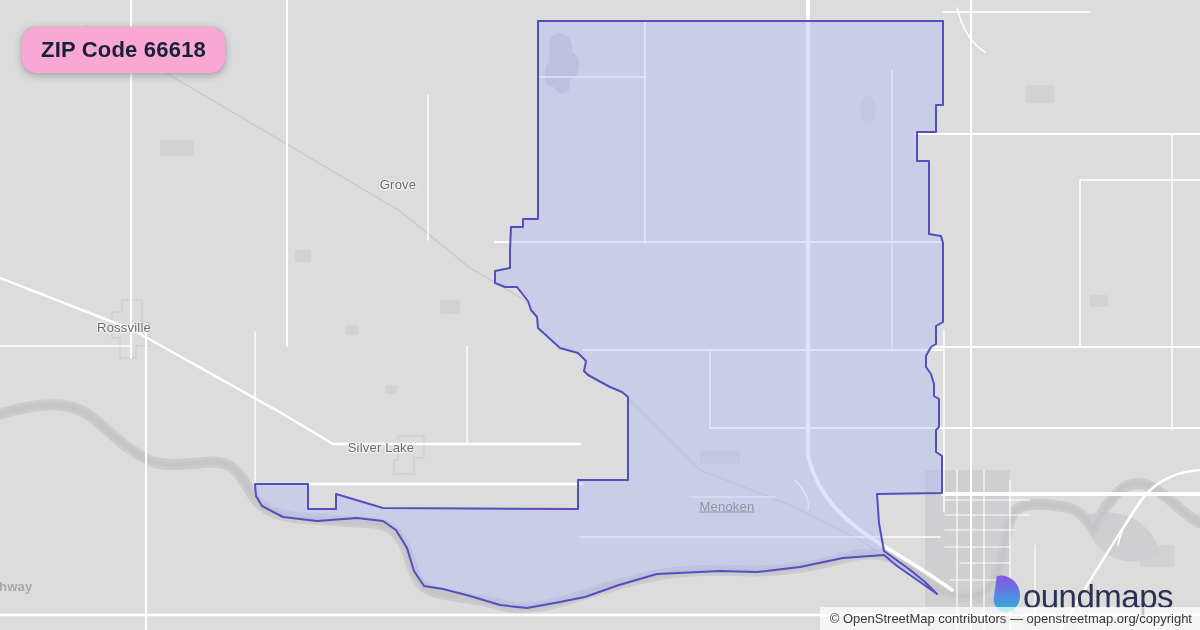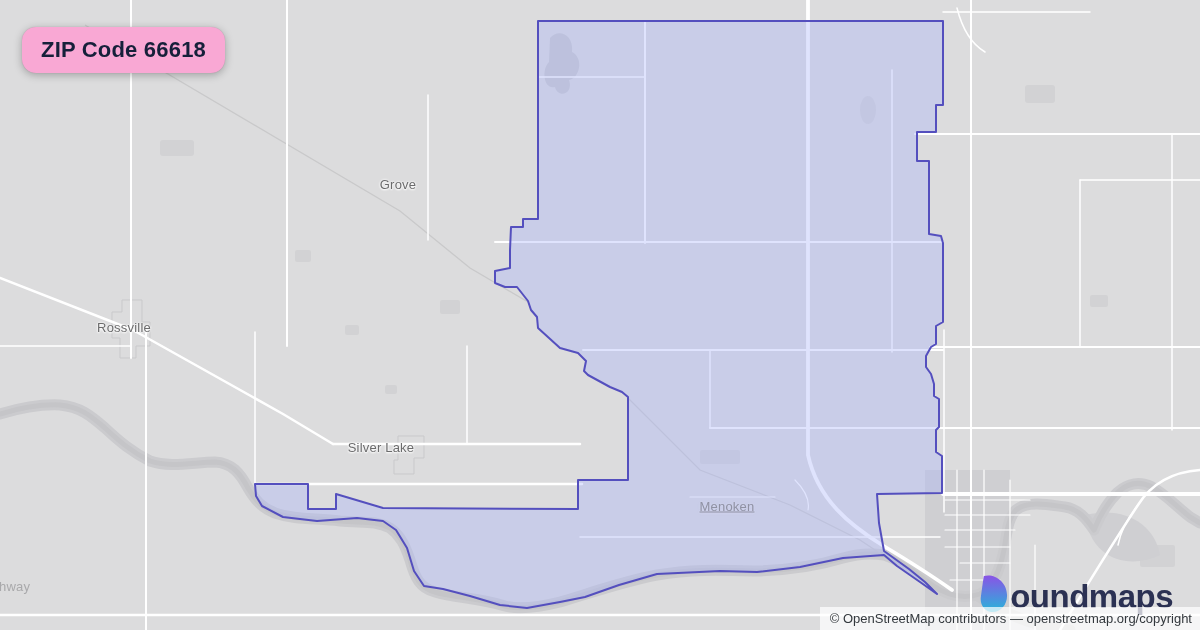--- a/index.html
+++ b/index.html
@@ -50,21 +50,21 @@
     font-size:22px;font-weight:bold;color:var(--badge_text,#16203a);
     letter-spacing:.2px;
   }
 
   
   #logo{
     position:absolute;right:27px;bottom:17px;
     display:flex;align-items:flex-end;gap:1px;
   }
   #logo .logo-text{
-    font-size:33px;font-weight:bold;letter-spacing:-0.5px;line-height:1;
+    font-size:33px;font-weight:normal;letter-spacing:-0.5px;line-height:1;
     color:var(--logo_text,#2b3153);
   }
   #logo svg{margin-bottom:-1px;}
 
   
   #attribution{
     position:absolute;right:0;bottom:0;height:23px;
     display:flex;align-items:center;
     background:var(--attribution_bg,rgba(255,255,255,0.72));
     padding:0 8px 0 10px;
@@ -171,21 +171,21 @@
       </g>
     </g>
 
     <path class="zip-shape" d="M538,21 L943,21 L943,105 L936,105 L936,132 L917,132 L917,161 L929,161 L929,234 L941,236 L943,243 L943,322 L936,326 L936,344 L931,347 L926,356 L926,367 L931,374 L934,384 L934,396 L939,399 L939,427 L936,430 L936,452 L942,456 L942,493 L877,494 L879,523 L884,551 L909,569 L925,582 L937,594 L920,582 L897,566 L884,555 L843,558 L800,567 L757,572 L720,571 L657,574 L619,585 L585,597 L560,602 L527,608 L500,605 L470,596 L443,589 L424,586 L414,571 L407,548 L396,530 L383,521 L357,518 L317,521 L283,517 L262,506 L256,496 L255,484 L308,484 L308,509 L336,509 L336,494 L383,508 L578,509 L578,480 L628,480 L628,397 L622,392 L610,387 L588,375 L584,371 L586,361 L578,353 L560,348 L538,328 L537,317 L531,310 L528,301 L517,287 L505,287 L495,283 L495,271 L510,268 L510,250 L511,227 L523,227 L523,219 L538,219 Z"></path>
   </svg>
 
   <div class="map-label" style="left:398px;top:184px;">Grove</div>
   <div class="map-label" style="left:124px;top:327px;">Rossville</div>
   <div class="map-label" style="left:381px;top:447px;">Silver Lake</div>
   <div class="map-label hamlet" style="left:727px;top:506px;">Menoken</div>
-  <div class="map-label roadname" style="left:-1px;top:579px;">hway</div>
+  <div class="map-label roadname" style="left:-1px;top:579px;font-weight:bold;">hway</div>
 </div>
 
 <div id="zip-badge">
   <span>ZIP Code 66618</span>
 </div>
 
 <div id="logo">
   <svg width="29" height="40" viewBox="0 0 30 41">
     <path fill="url(#lg-pin)" d="M4,2 C15,-1 28,8 28,22 C28,32.5 20.5,40 11.5,39 C4,38 -0.5,30.5 1,22.5 C2.3,14.5 3.2,5.5 4,2 Z"></path>
   </svg>

